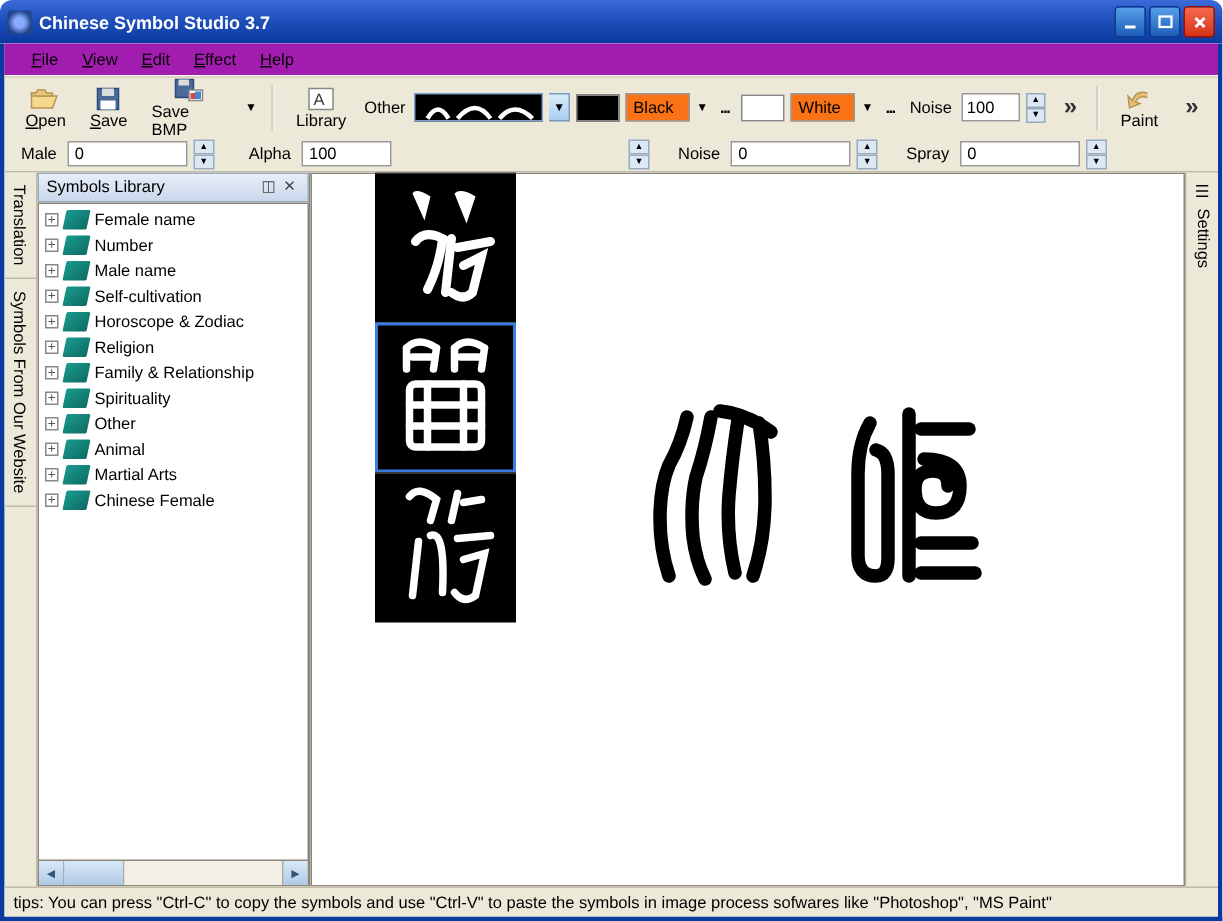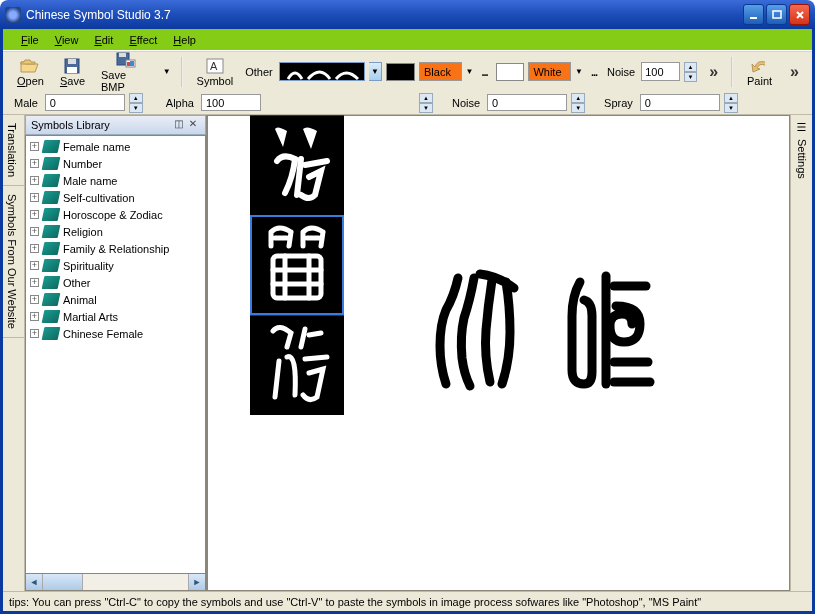--- a/index.html
+++ b/index.html
@@ -1,31 +1,31 @@
 <!DOCTYPE html>
 <html><head>
 <meta charset="utf-8">
 <style>
 * { margin: 0; padding: 0; box-sizing: border-box; font-family: Tahoma, sans-serif; font-size: 11px; }
 body { background: #fff; width: 815px; height: 614px; position: relative; border-radius: 8px 8px 0 0; overflow: hidden; }
 
 
 .titlebar { height: 29px; background: linear-gradient(to bottom, #3a6bd8 0%, #1d4db8 50%, #0a3a9f 100%); display: flex; align-items: center; padding: 0 5px; border-radius: 6px 6px 0 0; }
 .app-icon { width: 16px; height: 16px; background: radial-gradient(circle, #8af 30%, #248 70%); border-radius: 2px; margin-right: 5px; }
-.titlebar-text { color: #fff; font-weight: normal; font-size: 12px; flex: 1; }
+.titlebar-text { color: #fff; font-weight: bold; font-size: 12px; flex: 1; }
 .win-controls { display: flex; gap: 2px; }
 .win-btn { width: 21px; height: 21px; border-radius: 3px; display: flex; align-items: center; justify-content: center; font-weight: bold; color: #fff; cursor: pointer; }
 .win-min, .win-max { background: linear-gradient(to bottom, #57a0e8, #1d5db9); border: 1px solid #0a3a8f; }
 .win-close { background: linear-gradient(to bottom, #f5694f, #d63418); border: 1px solid #a01000; }
 
 
 .window-body { border: 3px solid #0a3a9f; border-top: none; height: 585px; background: #ece9d8; display: flex; flex-direction: column; }
 
 
-.menubar { height: 22px; display: flex; align-items: center; padding-left: 10px; gap: 0; background: #84cc16; border-bottom: 1px solid #fff; }
+.menubar { height: 22px; display: flex; align-items: center; padding-left: 10px; gap: 0; background: #a21caf; border-bottom: 1px solid #fff; }
 .menu-item { padding: 2px 8px; cursor: pointer; }
 .menu-item u { text-decoration: underline; }
 
 
 .toolbar { height: 40px; background: #ece9d8; display: flex; align-items: center; padding: 0 8px; gap: 4px; border-top: 1px solid #d8d4c0; }
 .tb-btn { display: flex; flex-direction: column; align-items: center; padding: 2px 6px; cursor: pointer; }
 .tb-icon { width: 20px; height: 18px; display: flex; align-items: center; justify-content: center; }
 .tb-label u { text-decoration: underline; }
 .tb-sep { width: 2px; height: 30px; background: linear-gradient(to right, #c0bba8, #fff); margin: 0 4px; }
 .tb-labelonly { padding: 0 2px; }
@@ -156,21 +156,21 @@
     </div>
     <span style="font-size:8px;padding:0 2px;">▼</span>
     <div class="tb-sep"></div>
     <div class="tb-btn">
       <span class="tb-icon">
           <svg width="18" height="16">
             <rect x="1" y="1" width="16" height="14" fill="#fff" stroke="#888"></rect>
             <text x="4" y="12" font-size="11" fill="#333">A</text>
           </svg>
         </span>
-      <span class="tb-label">Symbol</span>
+      <span class="tb-label">Library</span>
     </div>
     <span class="tb-labelonly">Other</span>
     <div class="tb-style-swatch">
         <svg width="86" height="19">
           <path d="M8 16 Q15 4 22 16 M28 16 Q40 2 50 16 M56 16 Q66 4 78 16" stroke="#fff" stroke-width="3" fill="none"></path>
         </svg>
       </div>
     <div class="tb-dd">▼</div>
 
     <div class="color-swatch" style="background:#000"></div>

